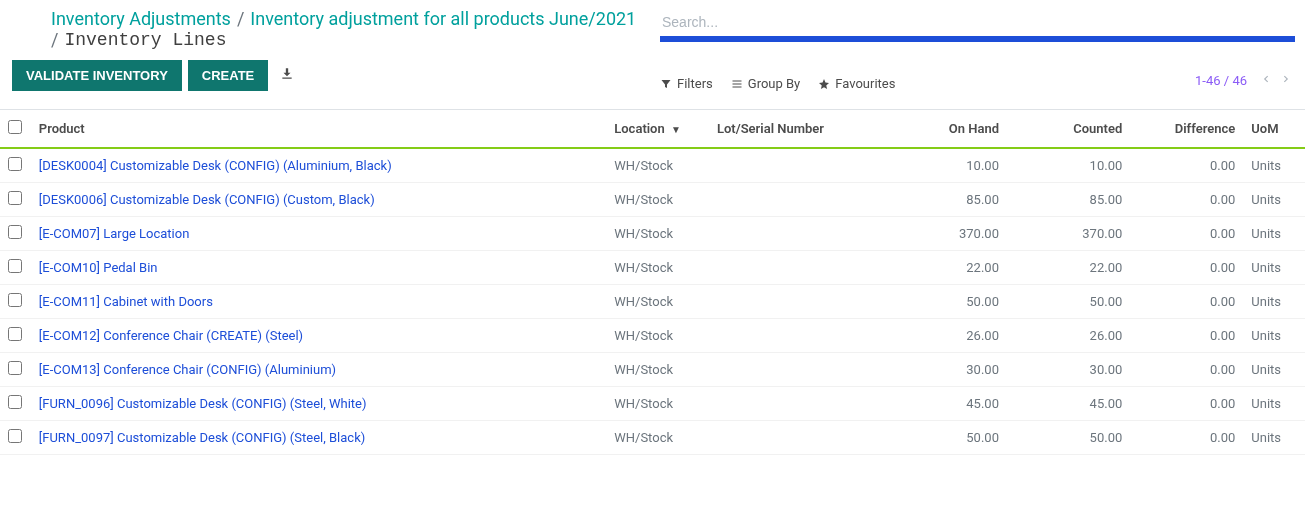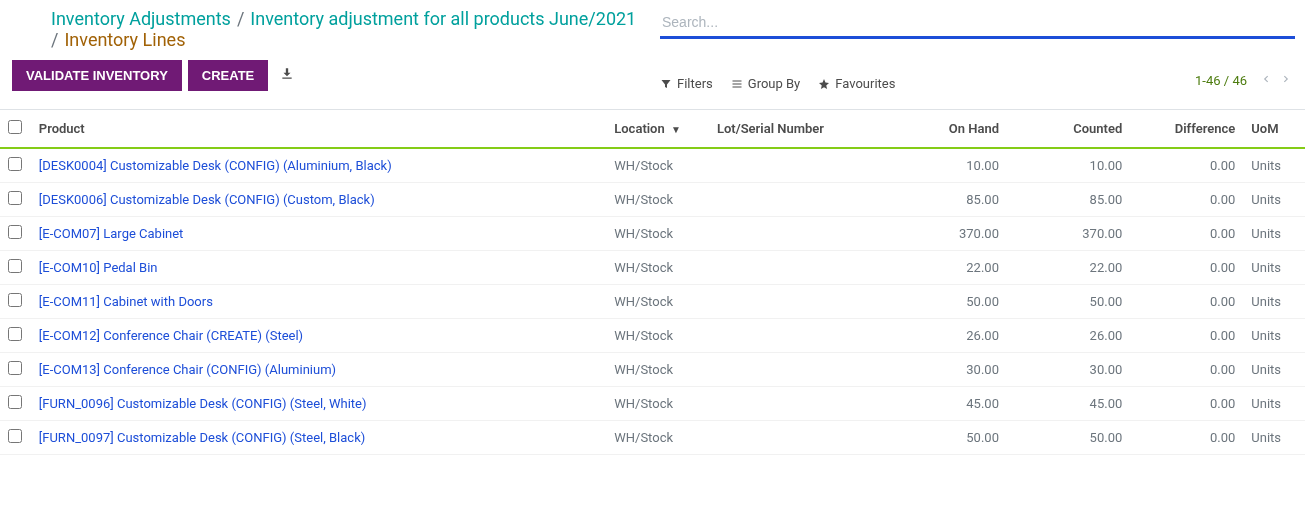--- a/index.html
+++ b/index.html
@@ -2,36 +2,36 @@
 <html><head>
   <meta charset="utf-8">
   <style>
     * { box-sizing: border-box; margin: 0; padding: 0; }
     body { font-family: -apple-system, BlinkMacSystemFont, "Segoe UI", Roboto, sans-serif; font-size: 13px; color: #4c4c4c; background: #fff; }
 
     .header { padding: 8px 10px 0 10px; }
     .breadcrumb { display: flex; flex-wrap: wrap; align-items: center; gap: 6px; font-size: 18px; margin-left: 41px; }
     .breadcrumb a { color: #00a09d; text-decoration: none; cursor: pointer; }
     .breadcrumb .sep { color: #6c757d; }
-    .breadcrumb .current { color: #a16207; }
+    .breadcrumb .current { color: #404040; font-family: Liberation Mono, monospace; }
 
     .toolbar-row { display: flex; align-items: center; justify-content: space-between; margin-top: 10px; }
     .toolbar-left { display: flex; align-items: center; gap: 6px; padding-left: 2px; }
     .btn { border: none; padding: 8px 14px; font-size: 13px; font-weight: 600; cursor: pointer; text-transform: uppercase; }
-    .btn-primary { background: #701a75; color: #fff; }
+    .btn-primary { background: #0f766e; color: #fff; }
     .icon-btn { background: transparent; border: none; cursor: pointer; padding: 6px; color: #4c4c4c; }
 
     .search-area { position: absolute; top: 8px; left: 660px; right: 10px; }
-    .search-input { width: 100%; border: none; border-bottom: 3px solid #1d4ed8; padding: 6px 2px; font-size: 14px; outline: none; color: #495057; background: transparent; }
+    .search-input { width: 100%; border: none; border-bottom: 6px solid #1d4ed8; padding: 6px 2px; font-size: 14px; outline: none; color: #495057; background: transparent; }
     .search-input::placeholder { color: #adb5bd; }
 
     .controls-row { display: flex; align-items: flex-end; justify-content: space-between; margin-top: 4px; position: absolute; top: 66px; left: 660px; right: 10px; }
     .filter-group { display: flex; gap: 18px; }
     .filter-item { display: flex; align-items: center; gap: 5px; color: #4c4c4c; cursor: pointer; font-size: 13px; }
-    .pager-group { display: flex; align-items: center; gap: 10px; color: #4d7c0f; }
+    .pager-group { display: flex; align-items: center; gap: 10px; color: #8b5cf6; }
     .pager-arrows { display: flex; gap: 2px; }
     .pager-arrow { padding: 2px 4px; cursor: pointer; color: #adb5bd; }
 
     .table-wrap { margin-top: 18px; border-top: 1px solid #dee2e6; }
     table { width: 100%; border-collapse: collapse; }
     th { text-align: left; padding: 10px 8px; font-size: 13px; font-weight: 600; color: #4c4c4c; border-bottom: 2px solid #84cc16; white-space: nowrap; }
     th.num, td.num { text-align: right; }
     td { padding: 8px 8px; font-size: 13px; color: #6c757d; border-bottom: 1px solid #f1f1f1; white-space: nowrap; }
     td.product { color: #1d4ed8; }
     .checkbox-col { width: 30px; text-align: center; }
@@ -140,21 +140,21 @@
           <td class="product">[DESK0006] Customizable Desk (CONFIG) (Custom, Black)</td>
           <td>WH/Stock</td>
           <td></td>
           <td class="num">85.00</td>
           <td class="num">85.00</td>
           <td class="num">0.00</td>
           <td>Units</td>
         </tr>
         <tr>
           <td class="checkbox-col"><input type="checkbox" style=""></td>
-          <td class="product">[E-COM07] Large Cabinet</td>
+          <td class="product">[E-COM07] Large Location</td>
           <td>WH/Stock</td>
           <td></td>
           <td class="num">370.00</td>
           <td class="num">370.00</td>
           <td class="num">0.00</td>
           <td>Units</td>
         </tr>
         <tr>
           <td class="checkbox-col"><input type="checkbox" style=""></td>
           <td class="product">[E-COM10] Pedal Bin</td>

